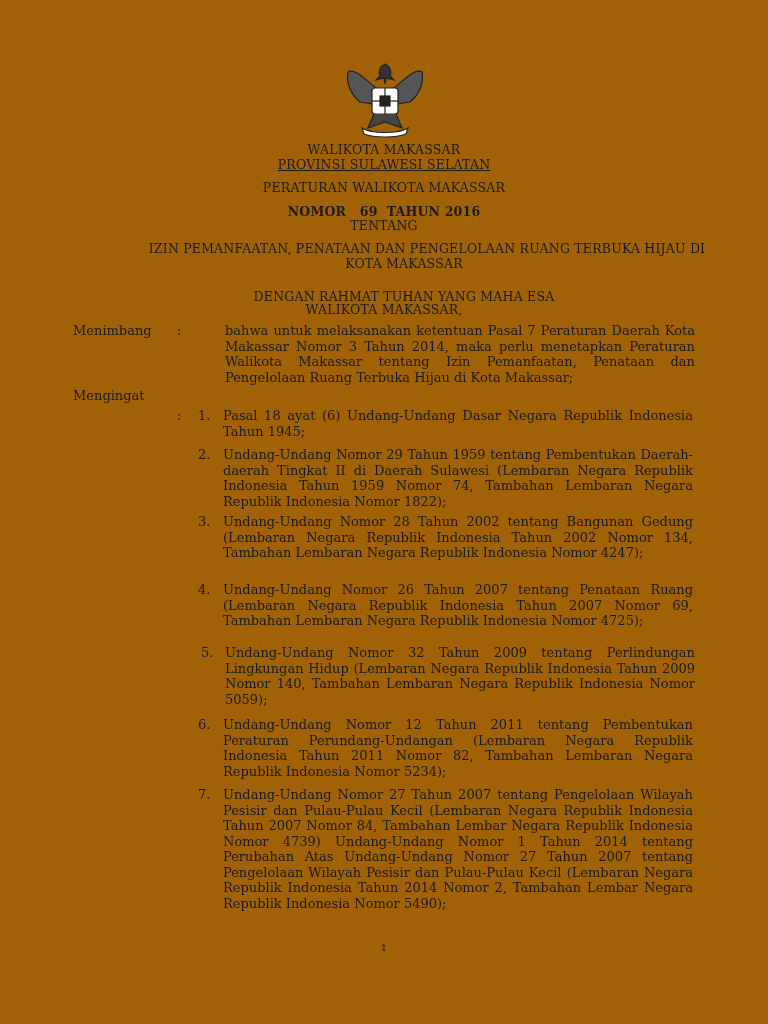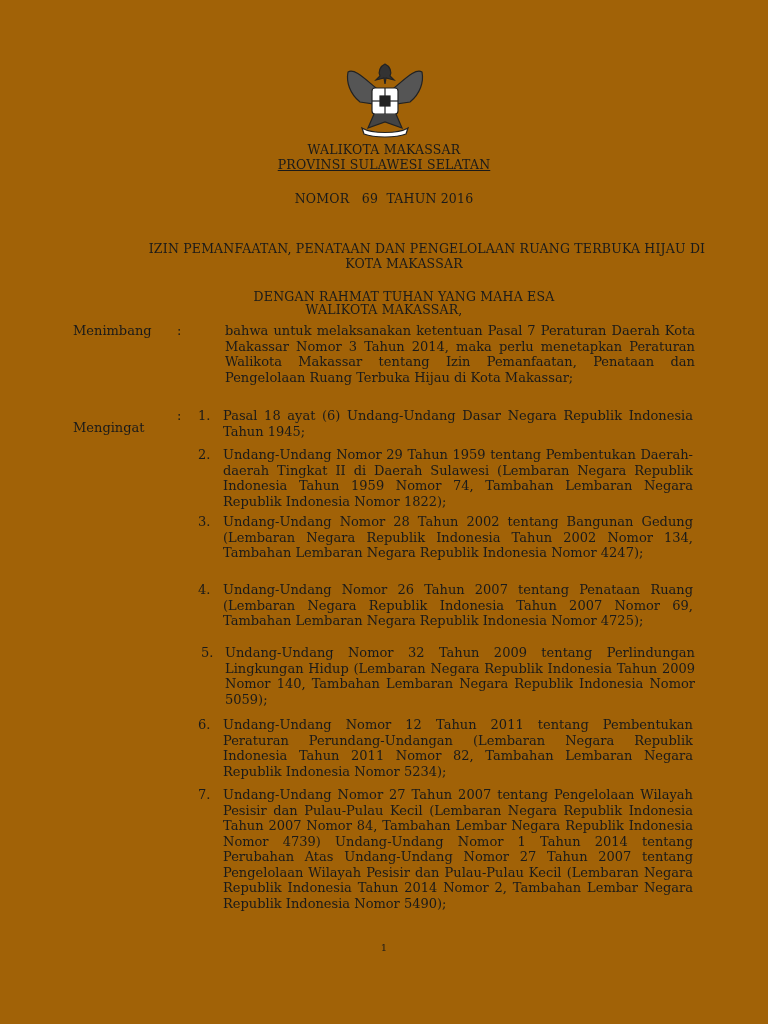--- a/index.html
+++ b/index.html
@@ -28,31 +28,33 @@
       <line x1="45" y1="30" x2="45" y2="56"></line>
       <line x1="32" y1="43" x2="58" y2="43"></line>
       <rect x="40" y="38" width="10" height="10" fill="#222"></rect>
       <path d="M34 56 L28 70 L45 64 L62 70 L56 56" fill="#444"></path>
       <path d="M22 70 C32 76 58 76 68 70 L66 76 C56 80 34 80 24 76 Z" fill="#fff"></path>
     </g>
   </svg>
 
   <div class="center" style="top:142px;">WALIKOTA MAKASSAR</div>
   <div class="center" style="top:157px;text-decoration:underline;">PROVINSI SULAWESI SELATAN</div>
-  <div class="center" style="top:191px; white-space:pre;">NOMOR   69  TAHUN 2016</div>
+  <div class="center" style="top:180px;">PERATURAN WALIKOTA MAKASSAR</div>
+  <div class="center" style="top:204px; white-space:pre;font-weight:bold;">NOMOR   69  TAHUN 2016</div>
+  <div class="center" style="top:218px;">TENTANG</div>
   <div class="center" style="top:241px;padding-left:43px;">IZIN PEMANFAATAN, PENATAAN DAN PENGELOLAAN RUANG TERBUKA HIJAU DI</div>
   <div class="center" style="top:256px;margin-left:20px;">KOTA MAKASSAR</div>
   <div class="center" style="top:289px;margin-left:20px;">DENGAN RAHMAT TUHAN YANG MAHA ESA</div>
   <div class="center" style="top:302px;">WALIKOTA MAKASSAR,</div>
 
   <div class="label" style="top:323px;">Menimbang</div>
   <div class="colon" style="left:177px; top:323px;">:</div>
   <div class="para" style="left:225px; top:323px; width:470px;">bahwa untuk melaksanakan ketentuan Pasal 7 Peraturan Daerah Kota Makassar Nomor 3 Tahun 2014, maka perlu menetapkan Peraturan Walikota Makassar tentang Izin Pemanfaatan, Penataan dan Pengelolaan Ruang Terbuka Hijau di Kota Makassar;</div>
 
-  <div class="label" style="top:420px;">Mengingat</div>
+  <div class="label" style="top:388px;">Mengingat</div>
   <div class="colon" style="left:177px; top:408px;">:</div>
 
   <div class="num" style="left:198px; top:408px;">1.</div>
   <div class="para" style="left:223px; top:408px; width:470px;">Pasal 18 ayat (6) Undang-Undang Dasar Negara Republik Indonesia Tahun 1945;</div>
 
   <div class="num" style="left:198px; top:447px;">2.</div>
   <div class="para" style="left:223px; top:447px; width:470px;">Undang-Undang Nomor 29 Tahun 1959 tentang Pembentukan Daerah-daerah Tingkat II di Daerah Sulawesi (Lembaran Negara Republik Indonesia Tahun 1959 Nomor 74, Tambahan Lembaran Negara Republik Indonesia Nomor 1822);</div>
 
   <div class="num" style="left:198px; top:514px;">3.</div>
   <div class="para" style="left:223px; top:514px; width:470px;">Undang-Undang Nomor 28 Tahun 2002 tentang Bangunan Gedung (Lembaran Negara Republik Indonesia Tahun 2002 Nomor 134, Tambahan Lembaran Negara Republik Indonesia Nomor 4247);</div>

